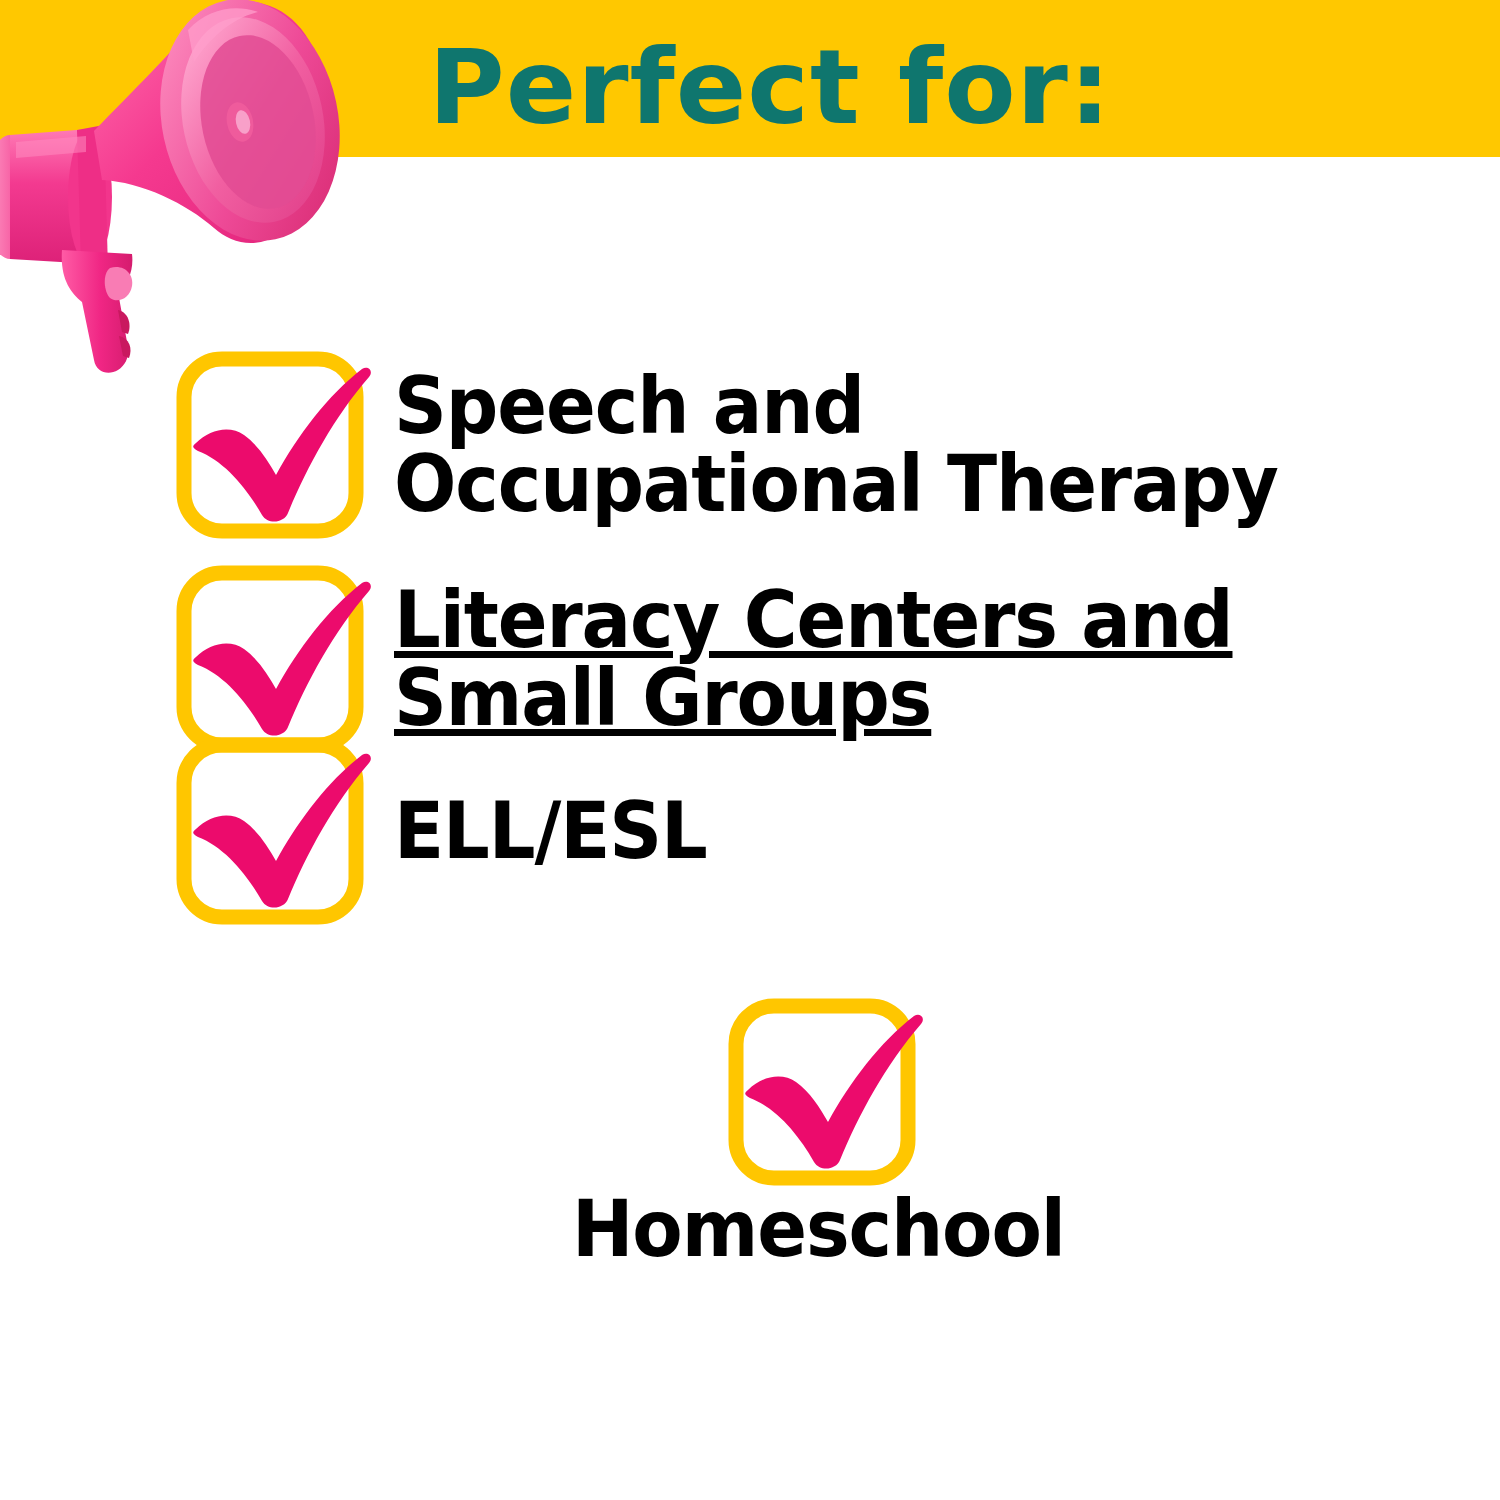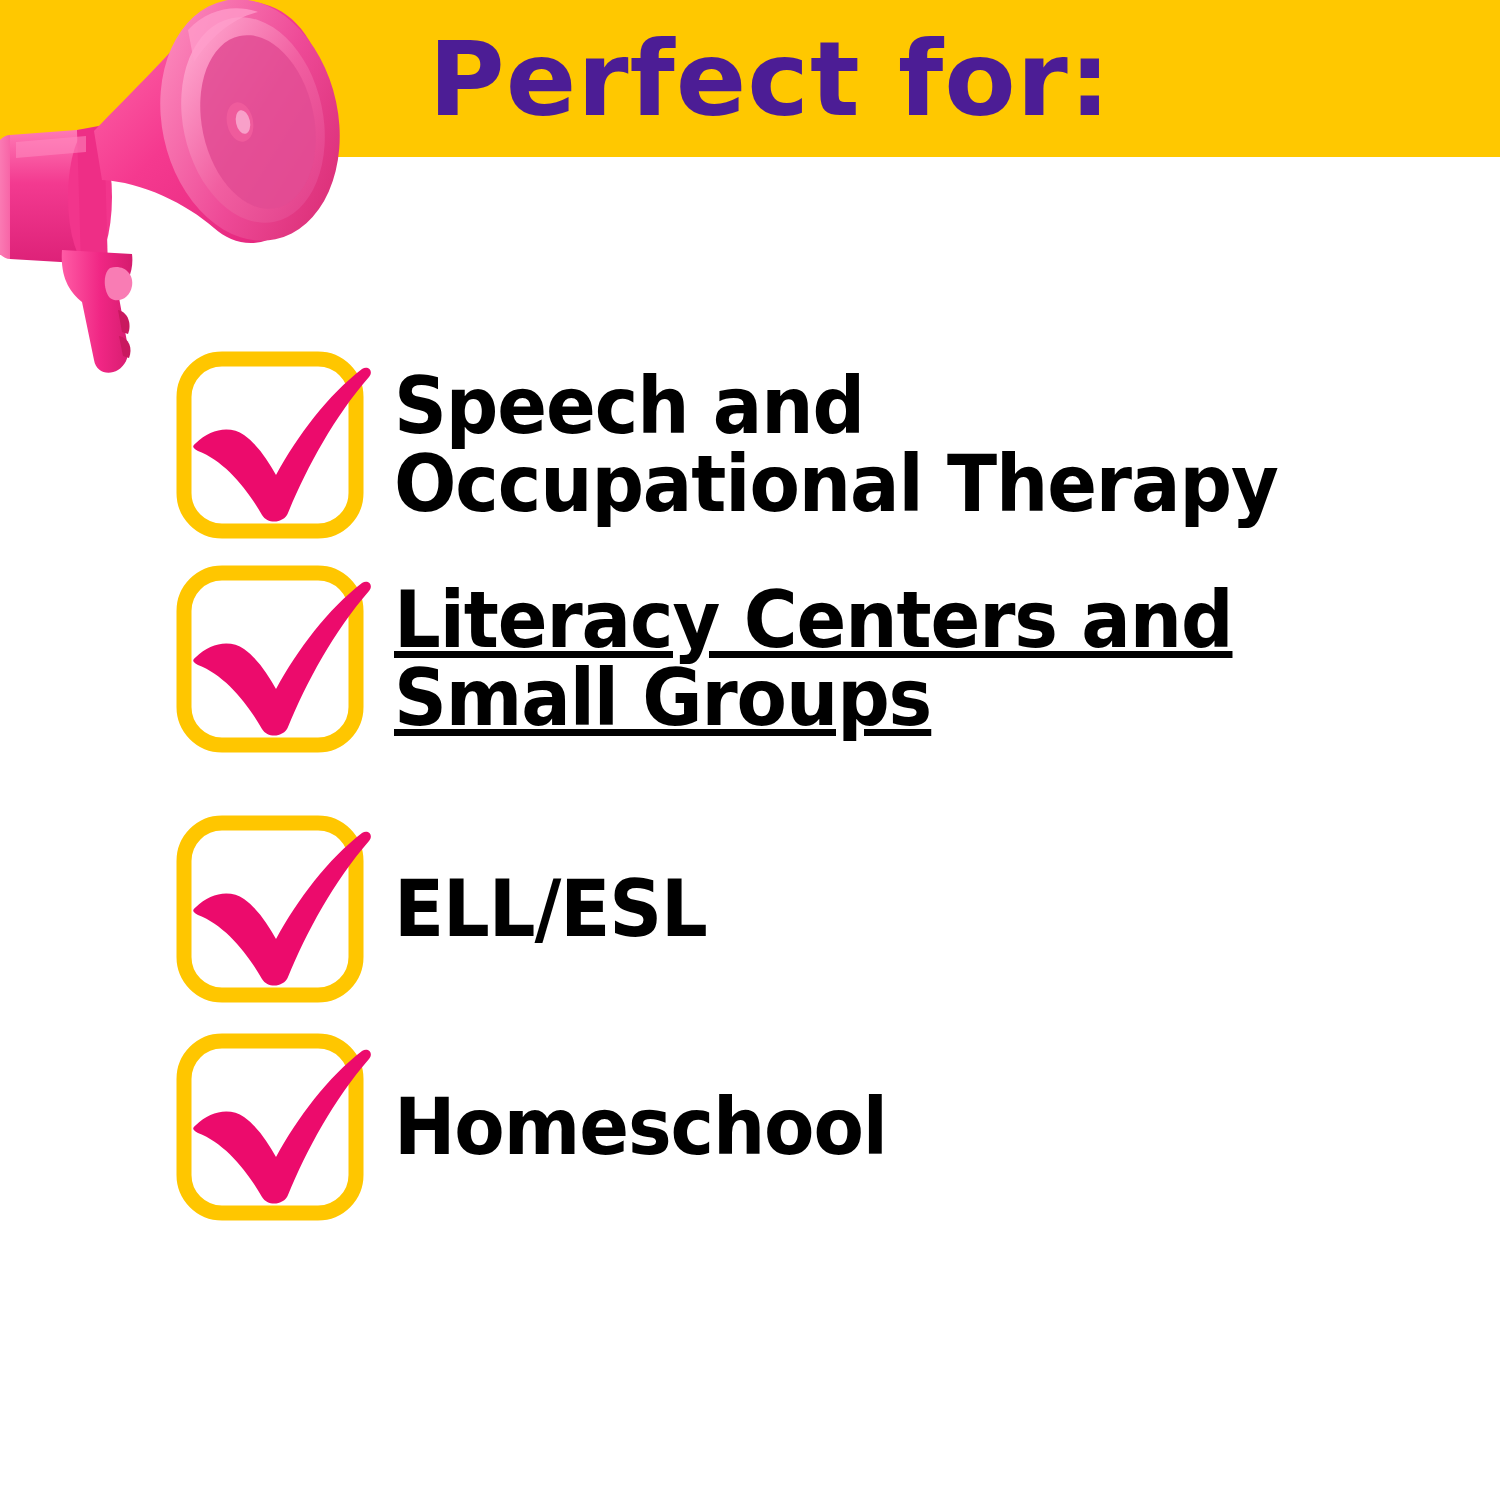--- a/index.html
+++ b/index.html
@@ -21,27 +21,27 @@
     position: absolute;
     left: 0;
     top: 0;
     width: 1500px;
     height: 157px;
     background: #FFC800;
   }
   .header-title {
     position: absolute;
     left: 0;
-    top: 0;
+    top: 8px;
     width: 1500px;
     height: 157px;
     display: flex;
     align-items: center;
     justify-content: center;
-    color: #4c1d95;
+    color: #0f766e;
     font-family: "DejaVu Sans", sans-serif;
     font-weight: bold;
     font-size: 104px;
     letter-spacing: 1px;
     line-height: 1;
     padding-left: 40px;
     box-sizing: border-box;
     white-space: nowrap;
     user-select: none;
   }
@@ -212,37 +212,37 @@
                    C 158 70, 130 122, 112 166
                    C 108 176, 92 178, 86 168
                    C 70 140, 48 114, 22 104
                    C 16 101, 16 99, 20 96 Z" fill="#EC0B6C"></path>
         </svg>
       </div>
       <div class="item-label">Literacy Centers and
 Small Groups</div>
     </div>
 
-    <div class="list-item" style="top:816px;">
+    <div class="list-item" style="top:738px;">
       <div class="checkbox-wrap">
         <svg viewBox="0 0 196 196" aria-hidden="true">
           <rect x="8" y="12" width="172" height="172" rx="38" ry="38" fill="none" stroke="#FFC600" stroke-width="15"></rect>
           <path d="M20 96 C 34 82, 54 78, 68 88 C 82 98, 92 114, 100 128
                    C 122 88, 152 48, 186 22
                    C 192 18, 198 24, 193 30
                    C 158 70, 130 122, 112 166
                    C 108 176, 92 178, 86 168
                    C 70 140, 48 114, 22 104
                    C 16 101, 16 99, 20 96 Z" fill="#EC0B6C"></path>
         </svg>
       </div>
       <div class="item-label">ELL/ESL</div>
     </div>
 
-    <div class="list-item" style="top:1034px;">
+    <div class="list-item" style="top:994px;flex-direction:column;">
       <div class="checkbox-wrap">
         <svg viewBox="0 0 196 196" aria-hidden="true">
           <rect x="8" y="12" width="172" height="172" rx="38" ry="38" fill="none" stroke="#FFC600" stroke-width="15"></rect>
           <path d="M20 96 C 34 82, 54 78, 68 88 C 82 98, 92 114, 100 128
                    C 122 88, 152 48, 186 22
                    C 192 18, 198 24, 193 30
                    C 158 70, 130 122, 112 166
                    C 108 176, 92 178, 86 168
                    C 70 140, 48 114, 22 104
                    C 16 101, 16 99, 20 96 Z" fill="#EC0B6C"></path>

